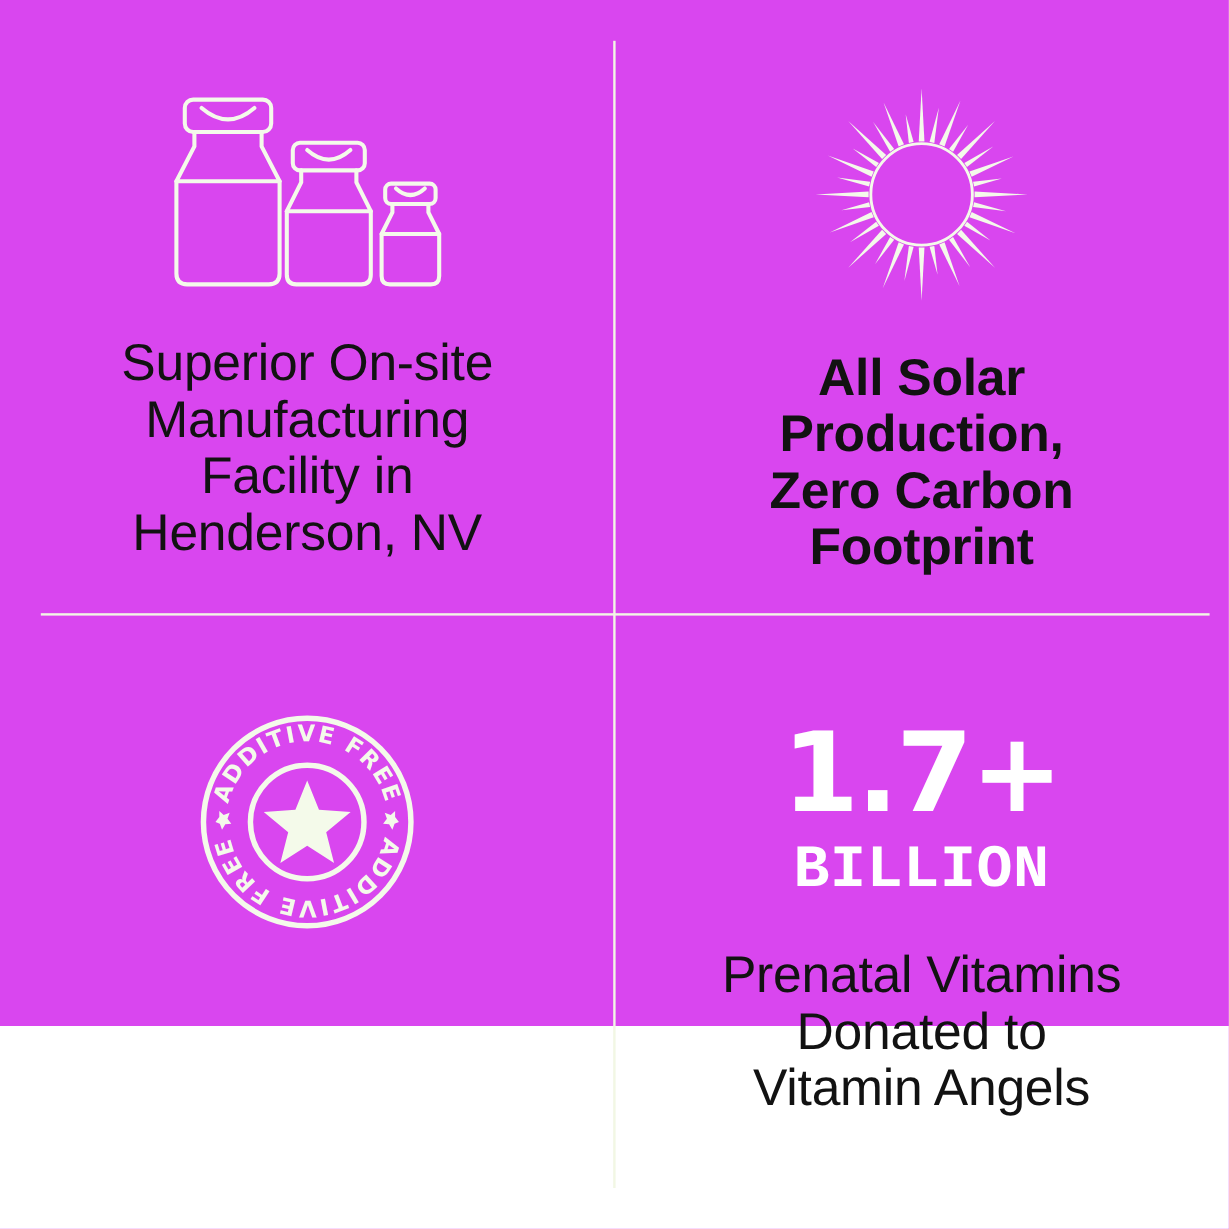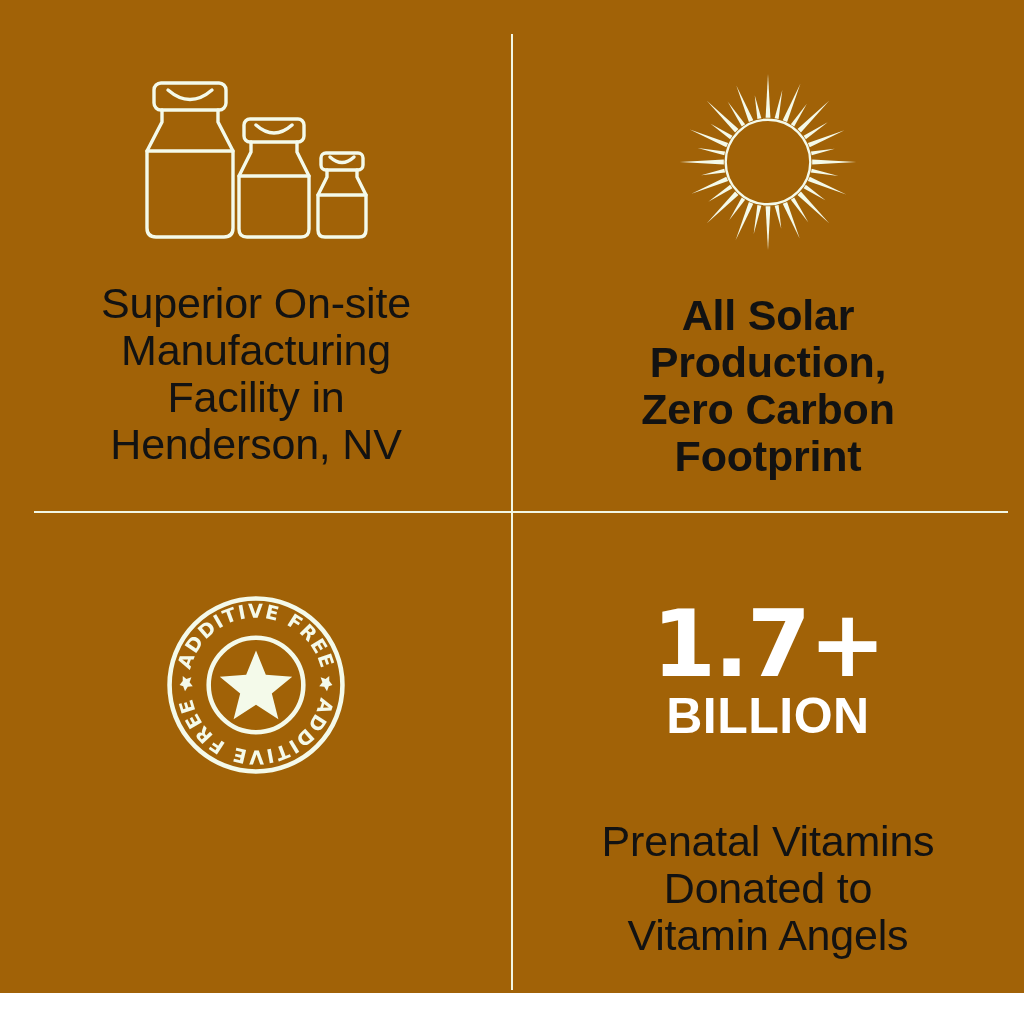--- a/index.html
+++ b/index.html
@@ -9,22 +9,22 @@
   body {
     width: 1024px;
     height: 1024px;
     overflow: hidden;
     font-family: "Liberation Sans", sans-serif;
   }
 
   .infographic {
     position: relative;
     width: 1024px;
-    height: 993px;
-    background: #a16207;
+    height: 855px;
+    background: #d946ef;
     box-sizing: border-box;
   }
 
   
   .divider-v {
     position: absolute;
     left: 511px;
     top: 34px;
     width: 2px;
     height: 956px;
@@ -75,44 +75,44 @@
     font-weight: 400;
     text-align: center;
     letter-spacing: -0.2px;
     white-space: pre-line;
     width: 440px;
   }
 
   .caption-tl { margin-top: 32px; }
   .caption-tr { margin-top: 38px; font-weight: bold; }
   .caption-bl { margin-top: 66px; }
-  .caption-br { margin-top: 76px; }
+  .caption-br { margin-top: 38px; }
 
   
   .stat {
     display: flex;
     flex-direction: column;
     align-items: center;
     justify-content: center;
     color: #ffffff;
   }
   .stat-number {
     font-family: "DejaVu Sans", sans-serif;
     font-size: 92px;
     line-height: 86px;
     font-weight: bold;
     letter-spacing: -2px;
   }
   .stat-unit {
-    font-family: Liberation Sans, sans-serif;
+    font-family: Liberation Mono, monospace;
     font-size: 50px;
     line-height: 52px;
     font-weight: bold;
     letter-spacing: 0.5px;
-    margin-top: 2px;
+    margin-top: 12px;
   }
 </style>
 </head>
 <body>
 
 <div class="infographic">
 
   <div class="divider-v"></div>
   <div class="divider-h"></div>
 

